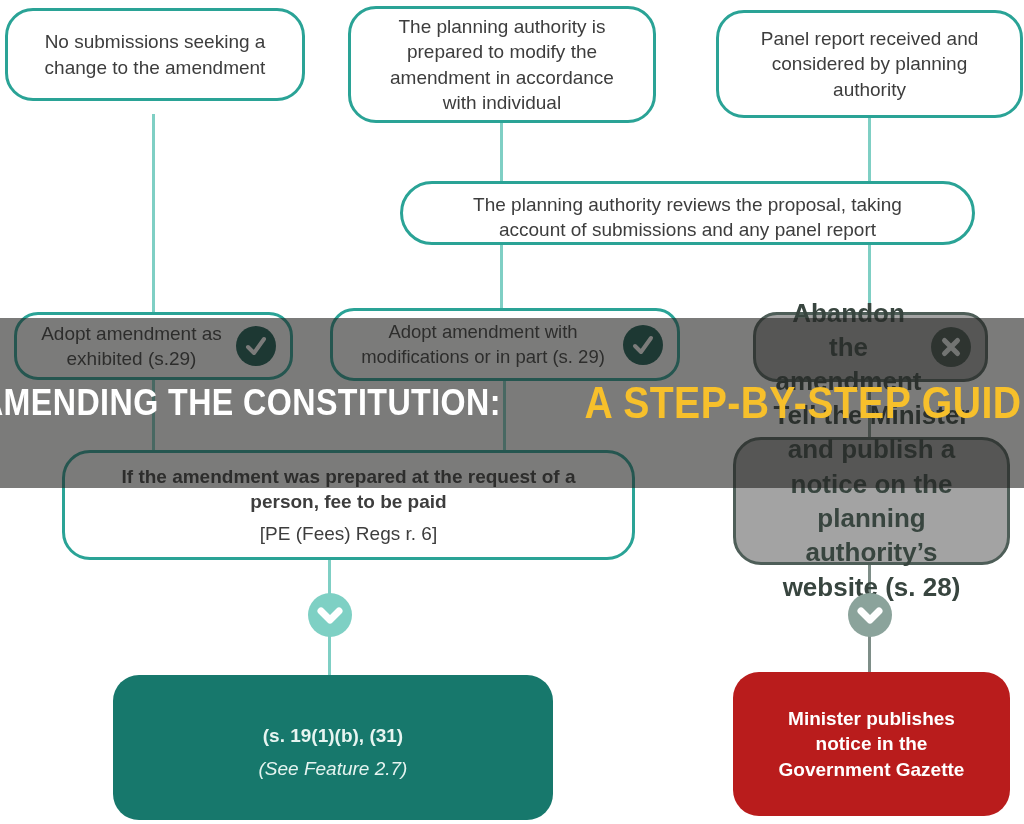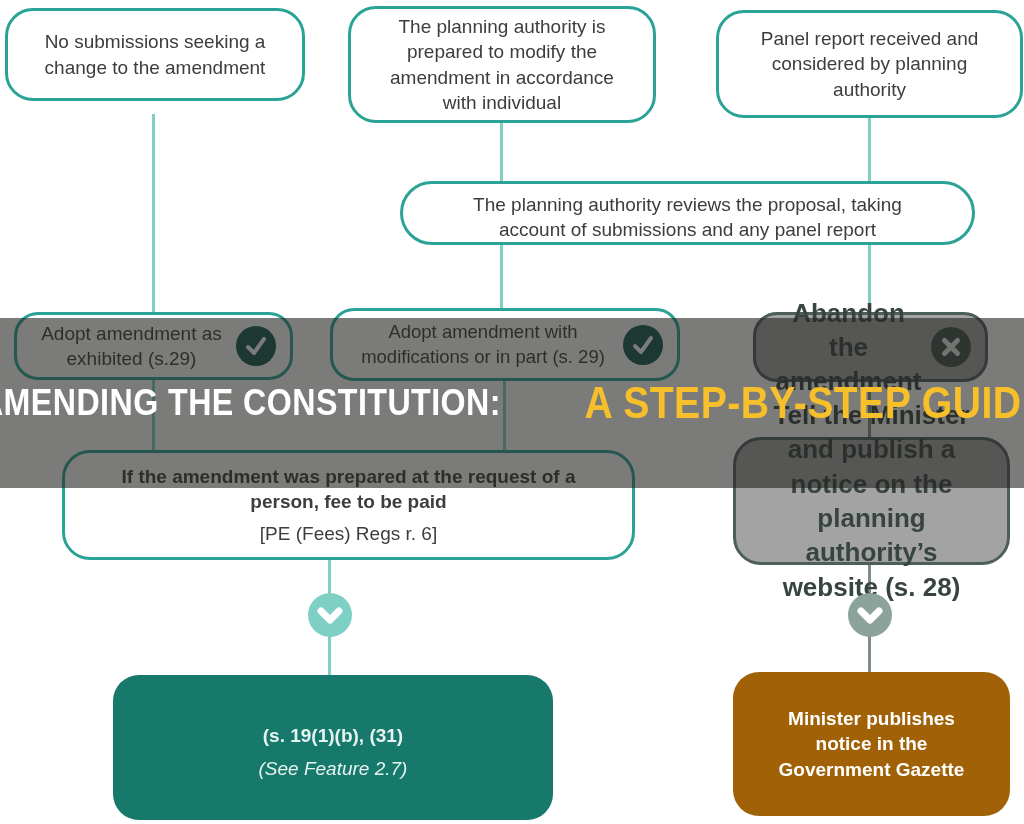--- a/index.html
+++ b/index.html
@@ -13,21 +13,21 @@
   .vline.gray{background:#7e8e88;}
   
   .node{
     position:absolute;box-sizing:border-box;z-index:1;
     display:flex;align-items:center;justify-content:center;text-align:center;
     border-radius:28px;line-height:1.32;
   }
   .node.white{background:#ffffff;border:3px solid #2aa396;font-weight:500;font-size:19px;}
   .node.grayish{background:#a3a3a3;border:3px solid #4e5e58;font-weight:600;font-size:26px;color:#38453f;}
   .node.filled-teal{background:#17786c;border:none;color:#e6f4f0;font-weight:600;font-size:19px;border-radius:26px;}
-  .node.filled-dark{background:#a16207;border:none;color:#ffffff;font-weight:700;font-size:19px;border-radius:26px;}
+  .node.filled-dark{background:#b91c1c;border:none;color:#ffffff;font-weight:700;font-size:19px;border-radius:26px;}
   .node .txt{flex:1;}
   .decision{justify-content:space-between;padding:0 14px 0 16px;font-weight:600;}
   .decision .txt{flex:1;padding-right:6px;}
   .icon-wrap{flex:0 0 auto;width:40px;height:40px;}
   .fee-inner .main{font-weight:600;display:block;max-width:470px;margin:0 auto;}
   .fee-inner .ref{font-weight:400;display:block;margin-top:7px;}
   .submit-inner .main{display:block;max-width:412px;margin:0 auto;}
   .submit-inner .ref{display:block;margin-top:9px;font-weight:600;}
   .submit-inner .note{display:block;margin-top:7px;font-style:italic;font-weight:500;}
   

